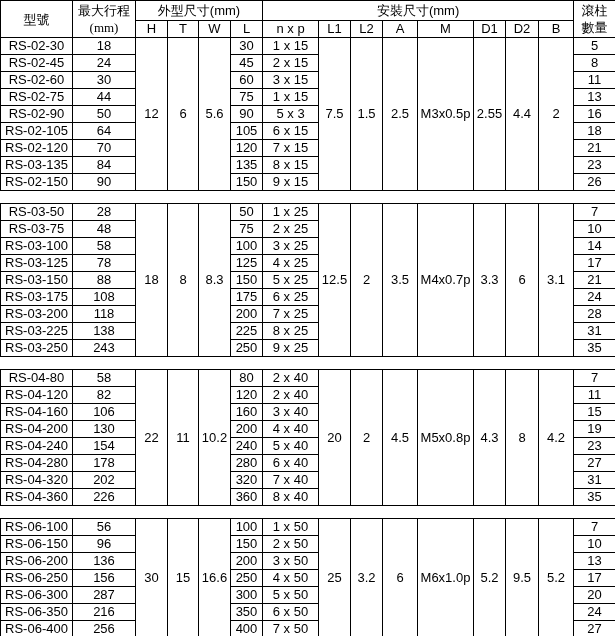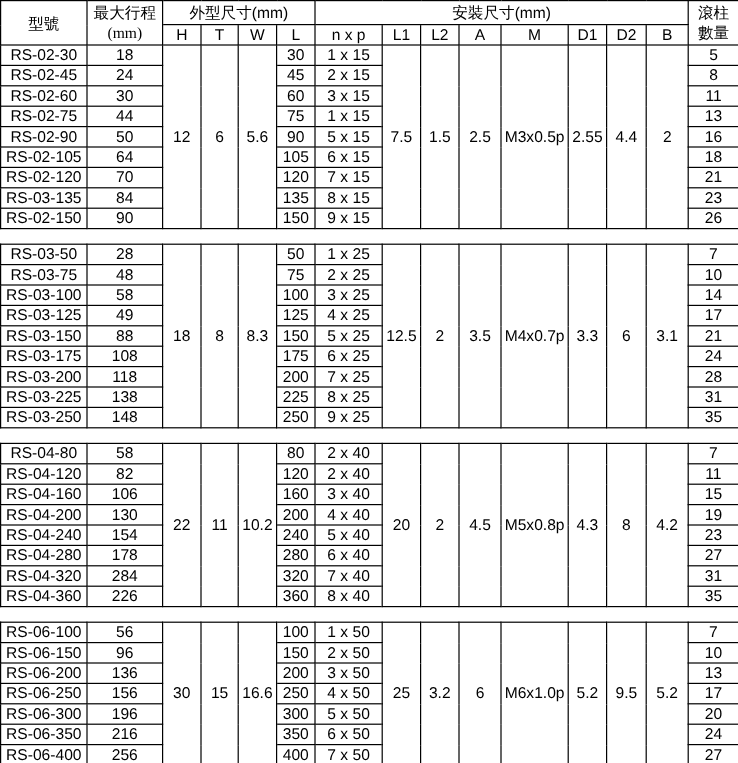--- a/index.html
+++ b/index.html
@@ -143,21 +143,21 @@
           <td>RS-02-75</td>
           <td>44</td>
           <td>75</td>
           <td>1 x 15</td>
           <td>13</td>
         </tr>
         <tr>
           <td>RS-02-90</td>
           <td>50</td>
           <td>90</td>
-          <td>5 x 15</td>
+          <td>5 x 3</td>
           <td>16</td>
         </tr>
         <tr>
           <td>RS-02-105</td>
           <td>64</td>
           <td>105</td>
           <td>6 x 15</td>
           <td>18</td>
         </tr>
         <tr>
@@ -229,21 +229,21 @@
         </tr>
         <tr>
           <td>RS-03-100</td>
           <td>58</td>
           <td>100</td>
           <td>3 x 25</td>
           <td>14</td>
         </tr>
         <tr>
           <td>RS-03-125</td>
-          <td>49</td>
+          <td>78</td>
           <td>125</td>
           <td>4 x 25</td>
           <td>17</td>
         </tr>
         <tr>
           <td>RS-03-150</td>
           <td>88</td>
           <td>150</td>
           <td>5 x 25</td>
           <td>21</td>
@@ -264,21 +264,21 @@
         </tr>
         <tr>
           <td>RS-03-225</td>
           <td>138</td>
           <td>225</td>
           <td>8 x 25</td>
           <td>31</td>
         </tr>
         <tr>
           <td>RS-03-250</td>
-          <td>148</td>
+          <td>243</td>
           <td>250</td>
           <td>9 x 25</td>
           <td>35</td>
         </tr>
       </tbody>
   </table>
 
   <table class="spec">
     <colgroup>
       <col class="c-model">
@@ -345,21 +345,21 @@
         </tr>
         <tr>
           <td>RS-04-280</td>
           <td>178</td>
           <td>280</td>
           <td>6 x 40</td>
           <td>27</td>
         </tr>
         <tr>
           <td>RS-04-320</td>
-          <td>284</td>
+          <td>202</td>
           <td>320</td>
           <td>7 x 40</td>
           <td>31</td>
         </tr>
         <tr>
           <td>RS-04-360</td>
           <td>226</td>
           <td>360</td>
           <td>8 x 40</td>
           <td>35</td>
@@ -419,21 +419,21 @@
         </tr>
         <tr>
           <td>RS-06-250</td>
           <td>156</td>
           <td>250</td>
           <td>4 x 50</td>
           <td>17</td>
         </tr>
         <tr>
           <td>RS-06-300</td>
-          <td>196</td>
+          <td>287</td>
           <td>300</td>
           <td>5 x 50</td>
           <td>20</td>
         </tr>
         <tr>
           <td>RS-06-350</td>
           <td>216</td>
           <td>350</td>
           <td>6 x 50</td>
           <td>24</td>

